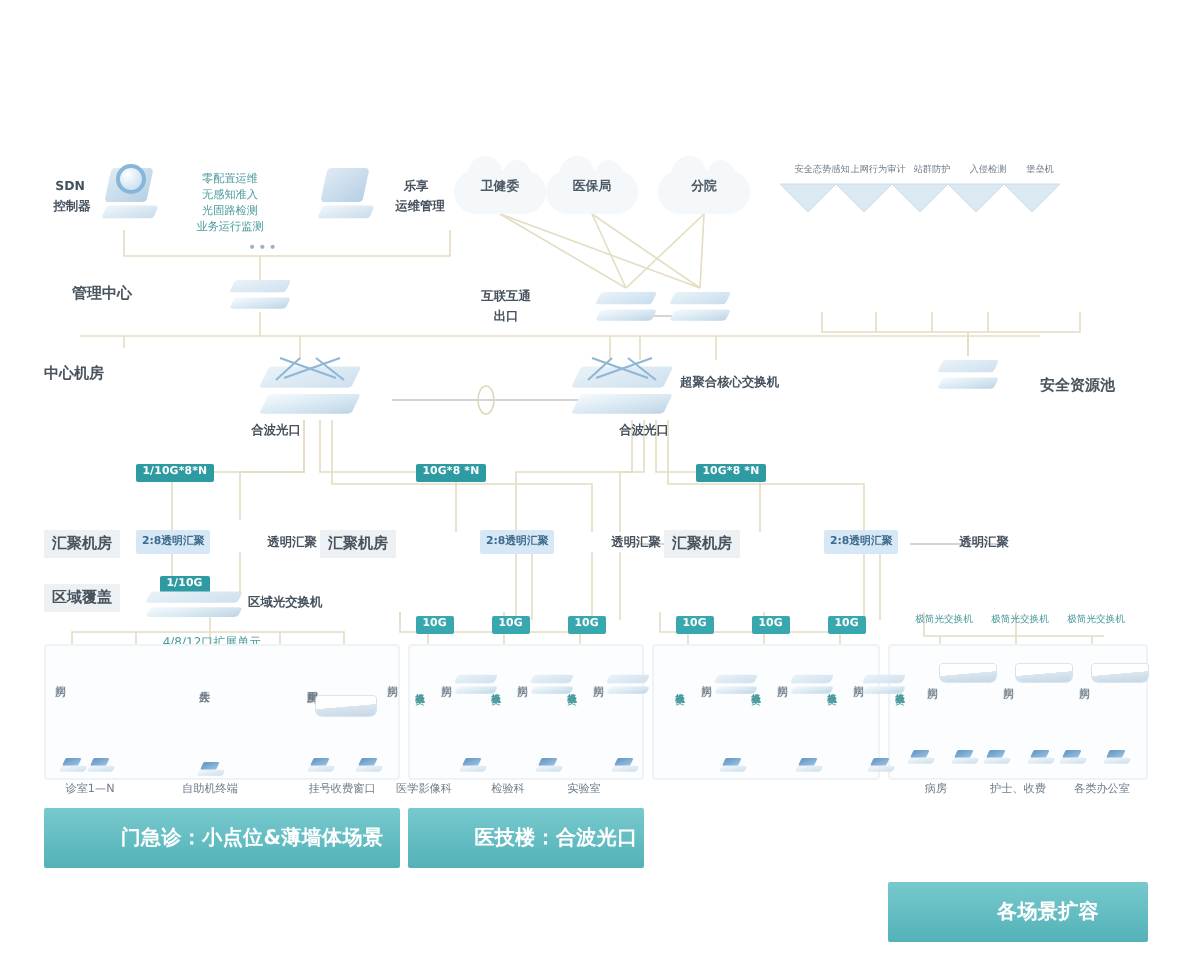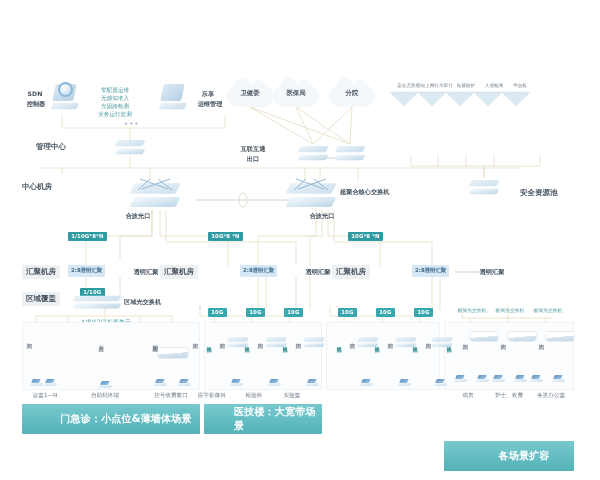--- a/index.html
+++ b/index.html
@@ -502,21 +502,21 @@
     </div>
     <div class="term" style="left:306px; top:318px;">
       <div class="scr"></div>
         <div class="base"></div>
     </div>
 
     <div class="lbl" style="left:190px; top:331px; width:44px;">医学影像科</div>
     <div class="lbl" style="left:234px; top:331px; width:40px;">检验科</div>
     <div class="lbl" style="left:272px; top:331px; width:40px;">实验室</div>
 
-    <div class="section" style="left:204px; top:344px; width:118px;">医技楼：大宽带场景</div>
+    <div class="section" style="left:204px; top:344px; width:118px;">医技楼：合波光口</div>
 
     <div class="lbl vert teal" style="left:336px; top:266px; height:34px; font-size:4.8px;">极简光交换机</div>
     <div class="lbl vert" style="left:349px; top:266px; height:24px;">房间</div>
     <div class="dev" style="left:358px; top:276px; width:20px; height:12px;">
       <div class="top"></div>
         <div class="body"></div>
     </div>
     <div class="term" style="left:360px; top:318px;">
       <div class="scr"></div>
         <div class="base"></div>

